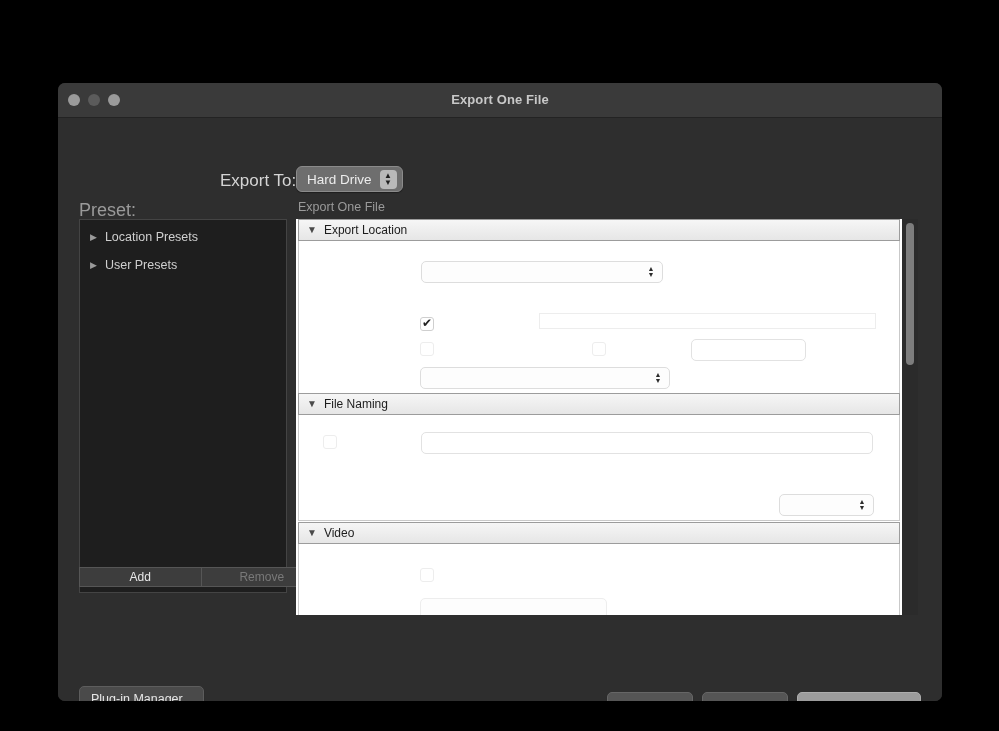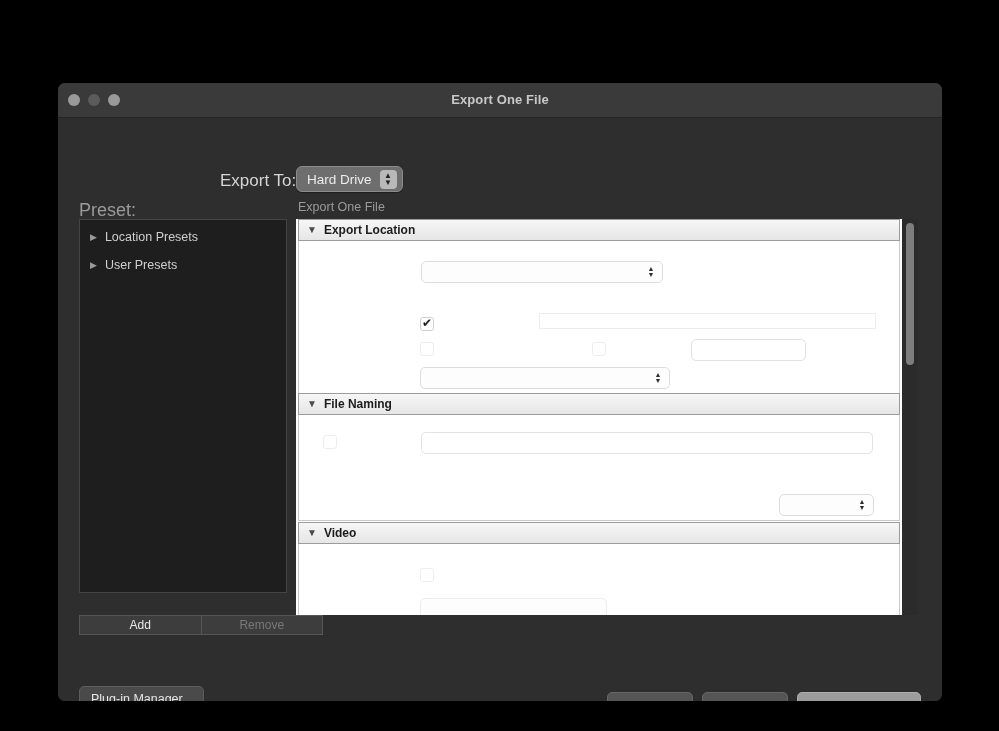--- a/index.html
+++ b/index.html
@@ -165,21 +165,21 @@
   .preset-item .chev {
     font-size: 9px;
     color: #9b9b9b;
     margin-right: 8px;
     line-height: 1;
   }
 
   .preset-buttons {
     position: absolute;
     left: 21px;
-    top: 497px;
+    top: 449px;
     width: 244px;
     height: 20px;
     display: flex;
   }
   .pb {
     flex: 1;
     height: 20px;
     background: #3d3d3d;
     border: 1px solid #565656;
     box-sizing: border-box;
@@ -245,21 +245,21 @@
     padding-left: 8px;
   }
   .panel-header .tri {
     font-size: 10px;
     color: #4a4a4a;
     margin-right: 7px;
     line-height: 1;
   }
   .panel-header .ph-text {
     font-size: 12px;
-    font-weight: bold;
+    font-weight: normal;
     color: #1c1c1c;
   }
   .panel-body {
     position: relative;
     background: #ffffff;
     border-left: 1px solid #c9c9c9;
     border-right: 1px solid #c9c9c9;
     border-bottom: 1px solid #c9c9c9;
     margin: 0 2px;
   }

